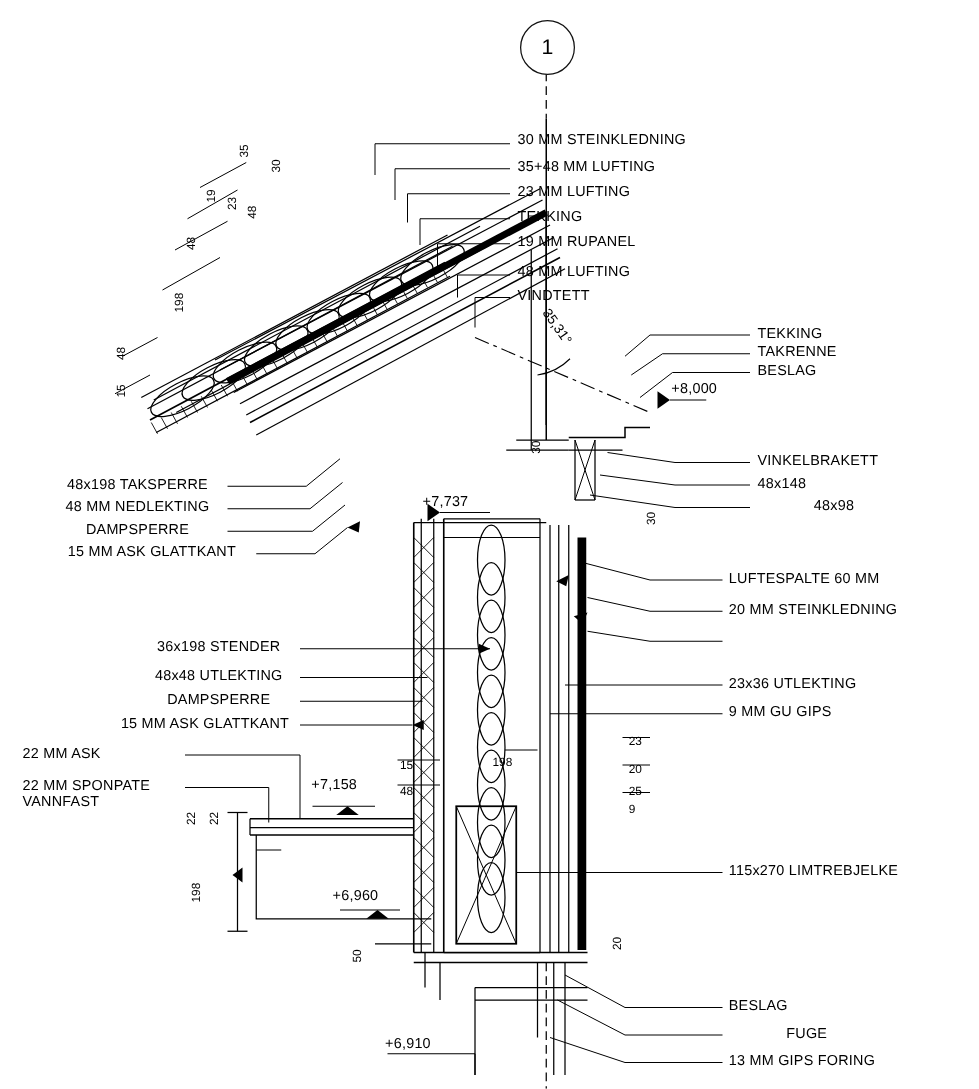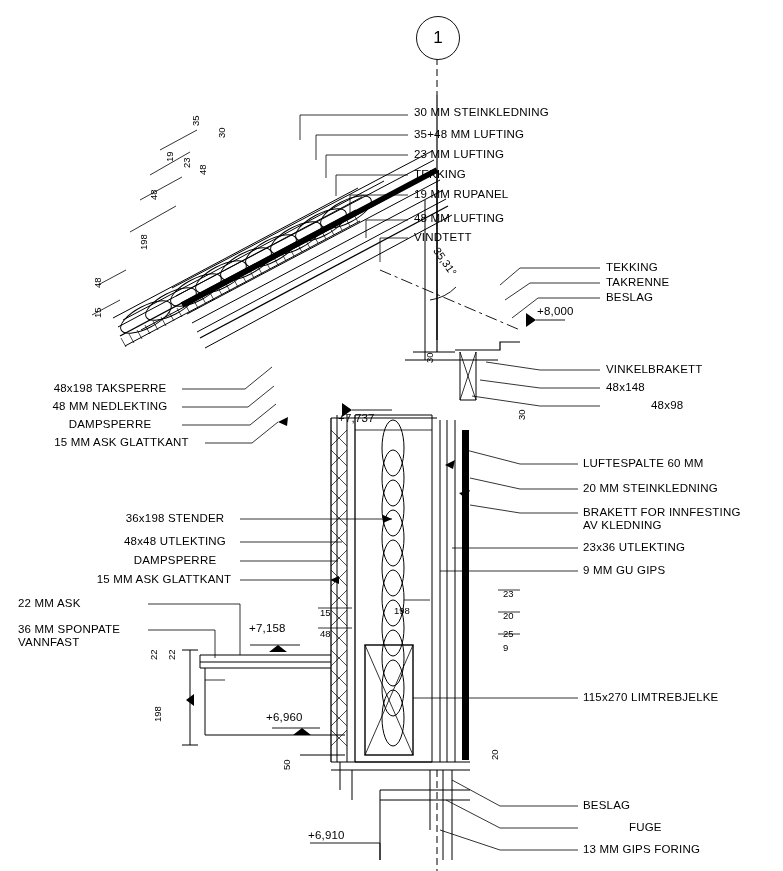--- a/index.html
+++ b/index.html
@@ -328,46 +328,44 @@
   <div class="lbl" style="left:606px;top:261px;">TEKKING</div>
   <div class="lbl" style="left:606px;top:276px;text-align:center;">TAKRENNE</div>
   <div class="lbl" style="left:606px;top:291px;">BESLAG</div>
 
   <div class="lbl" style="left:606px;top:363px;">VINKELBRAKETT</div>
   <div class="lbl" style="left:606px;top:381px;">48x148</div>
   <div class="lbl" style="left:606px;top:399px;margin-left:45px;">48x98</div>
 
   <div class="lbl" style="left:583px;top:457px;">LUFTESPALTE 60 MM</div>
   <div class="lbl" style="left:583px;top:482px;">20 MM STEINKLEDNING</div>
-  <div class="lbl" style="left:583px;top:506px;">BRAKETT FOR INNFESTING
-AV KLEDNING</div>
   <div class="lbl" style="left:583px;top:541px;">23x36 UTLEKTING</div>
   <div class="lbl" style="left:583px;top:564px;">9 MM GU GIPS</div>
   <div class="lbl" style="left:583px;top:691px;">115x270 LIMTREBJELKE</div>
 
   <div class="lbl" style="left:583px;top:799px;">BESLAG</div>
   <div class="lbl" style="left:583px;top:821px;padding-left:46px;">FUGE</div>
   <div class="lbl" style="left:583px;top:843px;text-align:center;">13 MM GIPS FORING</div>
 
   <div class="lbl r" style="left:38px;top:382px;width:144px;">48x198 TAKSPERRE</div>
   <div class="lbl r" style="left:38px;top:400px;width:144px;">48 MM NEDLEKTING</div>
   <div class="lbl r" style="left:38px;top:418px;width:144px;">DAMPSPERRE</div>
   <div class="lbl r" style="left:38px;top:436px;width:167px;">15 MM ASK GLATTKANT</div>
 
   <div class="lbl r" style="left:110px;top:512px;width:130px;">36x198 STENDER</div>
   <div class="lbl r" style="left:110px;top:535px;width:130px;">48x48 UTLEKTING</div>
   <div class="lbl r" style="left:110px;top:554px;width:130px;">DAMPSPERRE</div>
   <div class="lbl r" style="left:88px;top:573px;width:152px;">15 MM ASK GLATTKANT</div>
 
   <div class="lbl" style="left:18px;top:597px;">22 MM ASK</div>
-  <div class="lbl" style="left:18px;top:623px;">36 MM SPONPATE
+  <div class="lbl" style="left:18px;top:623px;">22 MM SPONPATE
 VANNFAST</div>
 
   <div class="lbl" style="left:537px;top:305px;">+8,000</div>
-  <div class="lbl" style="left:338px;top:412px;">+7,737</div>
+  <div class="lbl" style="left:338px;top:396px;">+7,737</div>
   <div class="lbl" style="left:249px;top:622px;">+7,158</div>
   <div class="lbl" style="left:266px;top:711px;">+6,960</div>
   <div class="lbl" style="left:308px;top:829px;">+6,910</div>
 
   <div class="tiny rot" style="left:441px;top:245px;transform:rotate(55deg);font-size:11px;">35,31°</div>
 
   <div class="tiny rot" style="left:190px;top:126px;transform:rotate(-90deg);">35</div>
   <div class="tiny rot" style="left:216px;top:138px;transform:rotate(-90deg);">30</div>
   <div class="tiny rot" style="left:164px;top:162px;transform:rotate(-90deg);">19</div>
   <div class="tiny rot" style="left:181px;top:168px;transform:rotate(-90deg);">23</div>

